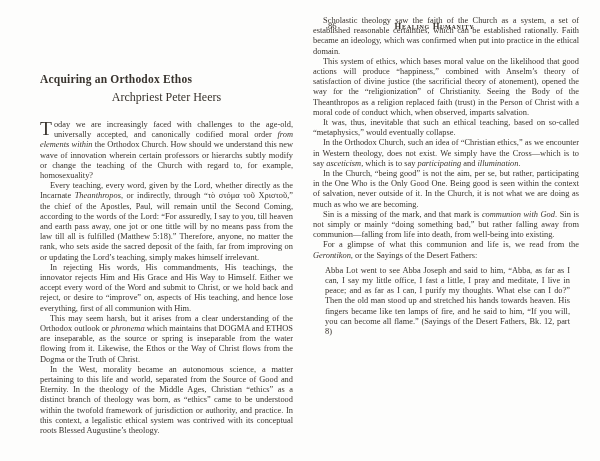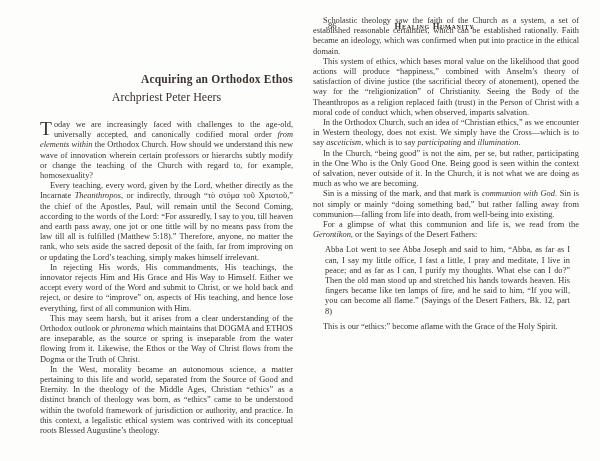--- a/index.html
+++ b/index.html
@@ -25,21 +25,21 @@
   }
   .page-right {
     position: absolute;
     left: 313px;
     top: 0;
     width: 266px;
     height: 461px;
   }
   .chapter-title {
     margin: 72px 0 0 0;
-    text-align: right;
+    text-align: left;
     font-size: 11.5px;
     line-height: 14px;
     font-weight: bold;
     letter-spacing: 0.2px;
   }
   .chapter-author {
     margin: 6px 0 0 0;
     text-align: center;
     font-size: 12px;
     line-height: 11px;
@@ -116,22 +116,22 @@
   </div>
 
   <div class="page-right">
     <div class="page-header">
       <span class="folio-right">86</span>
       <span class="running-head">Healing Humanity</span>
     </div>
     <div class="body-text right-body-offset">
         <p class="para">Scholastic theology saw the faith of the Church as a system, a set of established reasonable certainties, which can be established rationally. Faith became an ideology, which was confirmed when put into practice in the ethical domain.</p>
         <p class="para">This system of ethics, which bases moral value on the likelihood that good actions will produce “happiness,” combined with Anselm’s theory of satisfaction of divine justice (the sacrificial theory of atonement), opened the way for the “religionization” of Christianity. Seeing the Body of the Theanthropos as a religion replaced faith (trust) in the Person of Christ with a moral code of conduct which, when observed, imparts salvation.</p>
+        <p class="para">It was, thus, inevitable that such an ethical teaching, based on so-called “metaphysics,” would eventually collapse.</p>
         <p class="para">In the Orthodox Church, such an idea of “Christian ethics,” as we encounter in Western theology, does not exist. We simply have the Cross—which is to say <em>asceticism</em>, which is to say <em>participating</em> and <em>illumination</em>.</p>
         <p class="para">In the Church, “being good” is not the aim, per se, but rather, participating in the One Who is the Only Good One. Being good is seen within the context of salvation, never outside of it. In the Church, it is not what we are doing as much as who we are becoming.</p>
         <p class="para">Sin is a missing of the mark, and that mark is <em>communion with God</em>. Sin is not simply or mainly “doing something bad,” but rather falling away from communion—falling from life into death, from well-being into existing.</p>
         <p class="para">For a glimpse of what this communion and life is, we read from the <em>Gerontikon</em>, or the Sayings of the Desert Fathers:</p>
         <p class="para quote noindent">Abba Lot went to see Abba Joseph and said to him, “Abba, as far as I can, I say my little office, I fast a little, I pray and meditate, I live in peace; and as far as I can, I purify my thoughts. What else can I do?” Then the old man stood up and stretched his hands towards heaven. His fingers became like ten lamps of fire, and he said to him, “If you will, you can become all flame.” (Sayings of the Desert Fathers, Bk. 12, part 8)</p>
-        <p class="para">This is our “ethics:” become aflame with the Grace of the Holy Spirit.</p>
       </div>
   </div>
 
 </div>
 
 </body></html>

